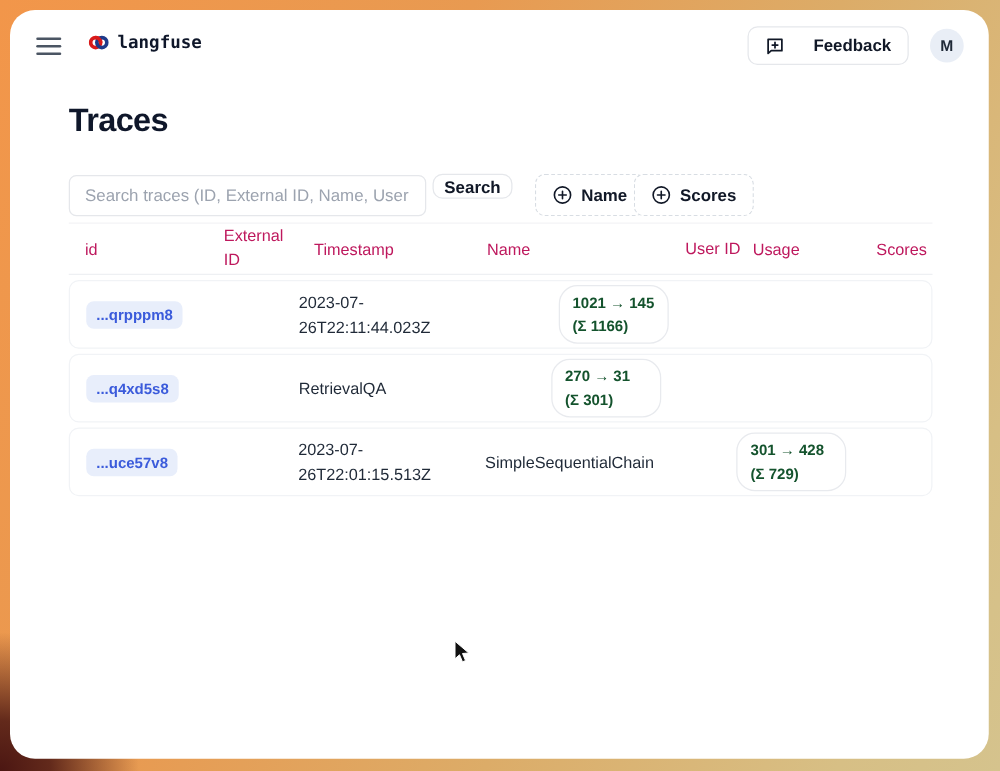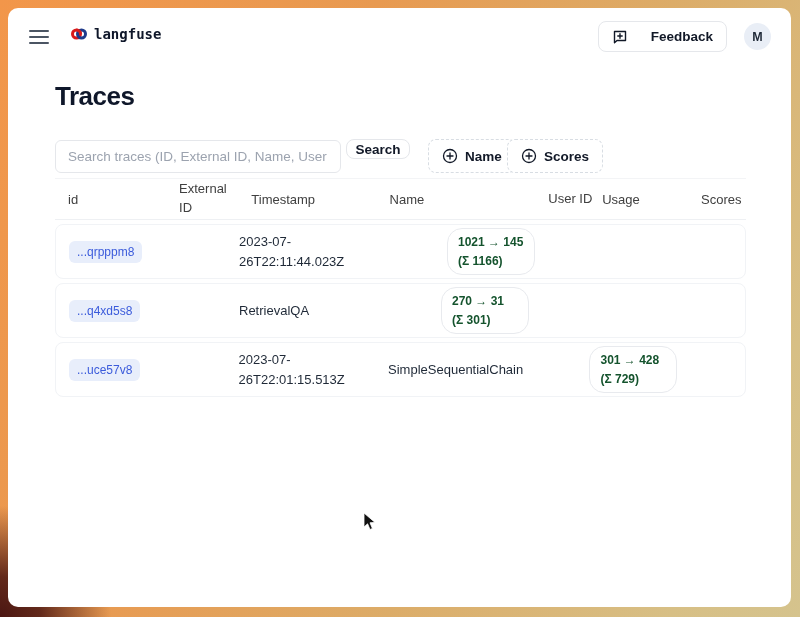--- a/index.html
+++ b/index.html
@@ -6,21 +6,21 @@
   html, body { width: 800px; height: 617px; overflow: hidden; }
   body {
     font-family: "Liberation Sans", sans-serif;
     background:
       radial-gradient(circle at 0% 100%, #4b1612 0%, rgba(75,22,18,0.85) 4%, rgba(75,22,18,0) 11%),
       linear-gradient(115deg, #f2964a 0%, #e89a51 35%, #dcac68 62%, #d7bf85 88%, #d5c38d 100%);
     position: relative;
   }
   .window {
     position: absolute; left: 8px; top: 8px; right: 9px; bottom: 10px;
-    background: #ffffff; border-radius: 10px; overflow: hidden;
+    background: #ffffff; border-radius: 20px; overflow: hidden;
   }
   
   .topbar { position: absolute; left: 0; top: 0; right: 0; height: 64px; }
   .hamburger { position: absolute; left: 21px; top: 19px; width: 20px; height: 20px;
     display: flex; flex-direction: column; justify-content: center; gap: 4px; cursor: pointer; }
   .hamburger span { display: block; height: 2px; background: #4b5563; border-radius: 1px; }
   .brand { position: absolute; left: 63px; top: 18px; display: flex; align-items: center; gap: 7px; }
   .brand-logo { width: 16px; height: 14px; }
   .brand-name { font-family: "DejaVu Sans Mono", monospace; font-weight: bold; font-size: 14px; color: #0f172a; }
   .feedback-btn { position: absolute; right: 64px; top: 13px; height: 31px;
@@ -46,34 +46,34 @@
   .filter-btn { position: absolute; top: 0; height: 34px;
     display: flex; align-items: center; gap: 7px; padding: 0 13px;
     border: 1px dashed #d8dde3; border-radius: 8px; background: #fff;
     font-family: "Liberation Sans", sans-serif; font-size: 13.5px; font-weight: 600; color: #111827; cursor: pointer; }
   .filter-name { left: 373px; }
   .filter-scores { left: 452px; }
   
   .table { position: absolute; left: 47px; top: 170px; width: 691px; }
   .thead { display: flex; height: 42px; align-items: center;
     border-top: 1px solid #f3f4f6; border-bottom: 1px solid #eef0f3;
-    color: #404040; font-size: 13px; }
+    color: #be185d; font-size: 13px; }
   .tr { display: flex; align-items: center; height: 55px; margin-top: 4px;
     border: 1px solid #f1f3f6; border-radius: 8px; background: #fff; }
   .c-id        { width: 97px;  padding-left: 13px; }
   .c-ext       { width: 78px;  padding-left: 8px; }
   .c-ts        { width: 150px; padding-left: 8px; }
   .c-name      { width: 144px; padding-left: 8px; }
   .c-user      { width: 58px;  padding-left: 8px; }
   .c-usage     { width: 106px; padding-left: 8px; }
   .c-scores    { width: 58px;  padding-left: 9px; }
   .thead .c-ext, .thead .c-user { line-height: 1.45; margin-left: 26px; }
   .cell { font-size: 13px; color: #1f2937; line-height: 1.5; }
   .id-link { display: inline-block; background: #e8eefb; color: #3b5bdb;
-    font-size: 12px; font-weight: 400; padding: 4px 8px; border-radius: 6px;
+    font-size: 12px; font-weight: 700; padding: 4px 8px; border-radius: 6px;
     cursor: pointer; text-decoration: none; }
   .usage-pill { display: inline-block; max-width: 88px; border: 1px solid #e8eaee;
     border-radius: 15px; padding: 4px 10px; font-size: 12px; font-weight: 600;
     color: #14532d; line-height: 1.55; }
   .ts-text { display: inline-block; max-width: 125px; word-break: normal; overflow-wrap: break-word; }
   
   .cursor { position: absolute; left: 355px; top: 504px; width: 14px; height: 20px; pointer-events: none; }
   .icon-plus-circle { width: 16px; height: 16px; flex: 0 0 auto; }
   .icon-feedback { width: 16px; height: 16px; flex: 0 0 auto; }
 </style>

